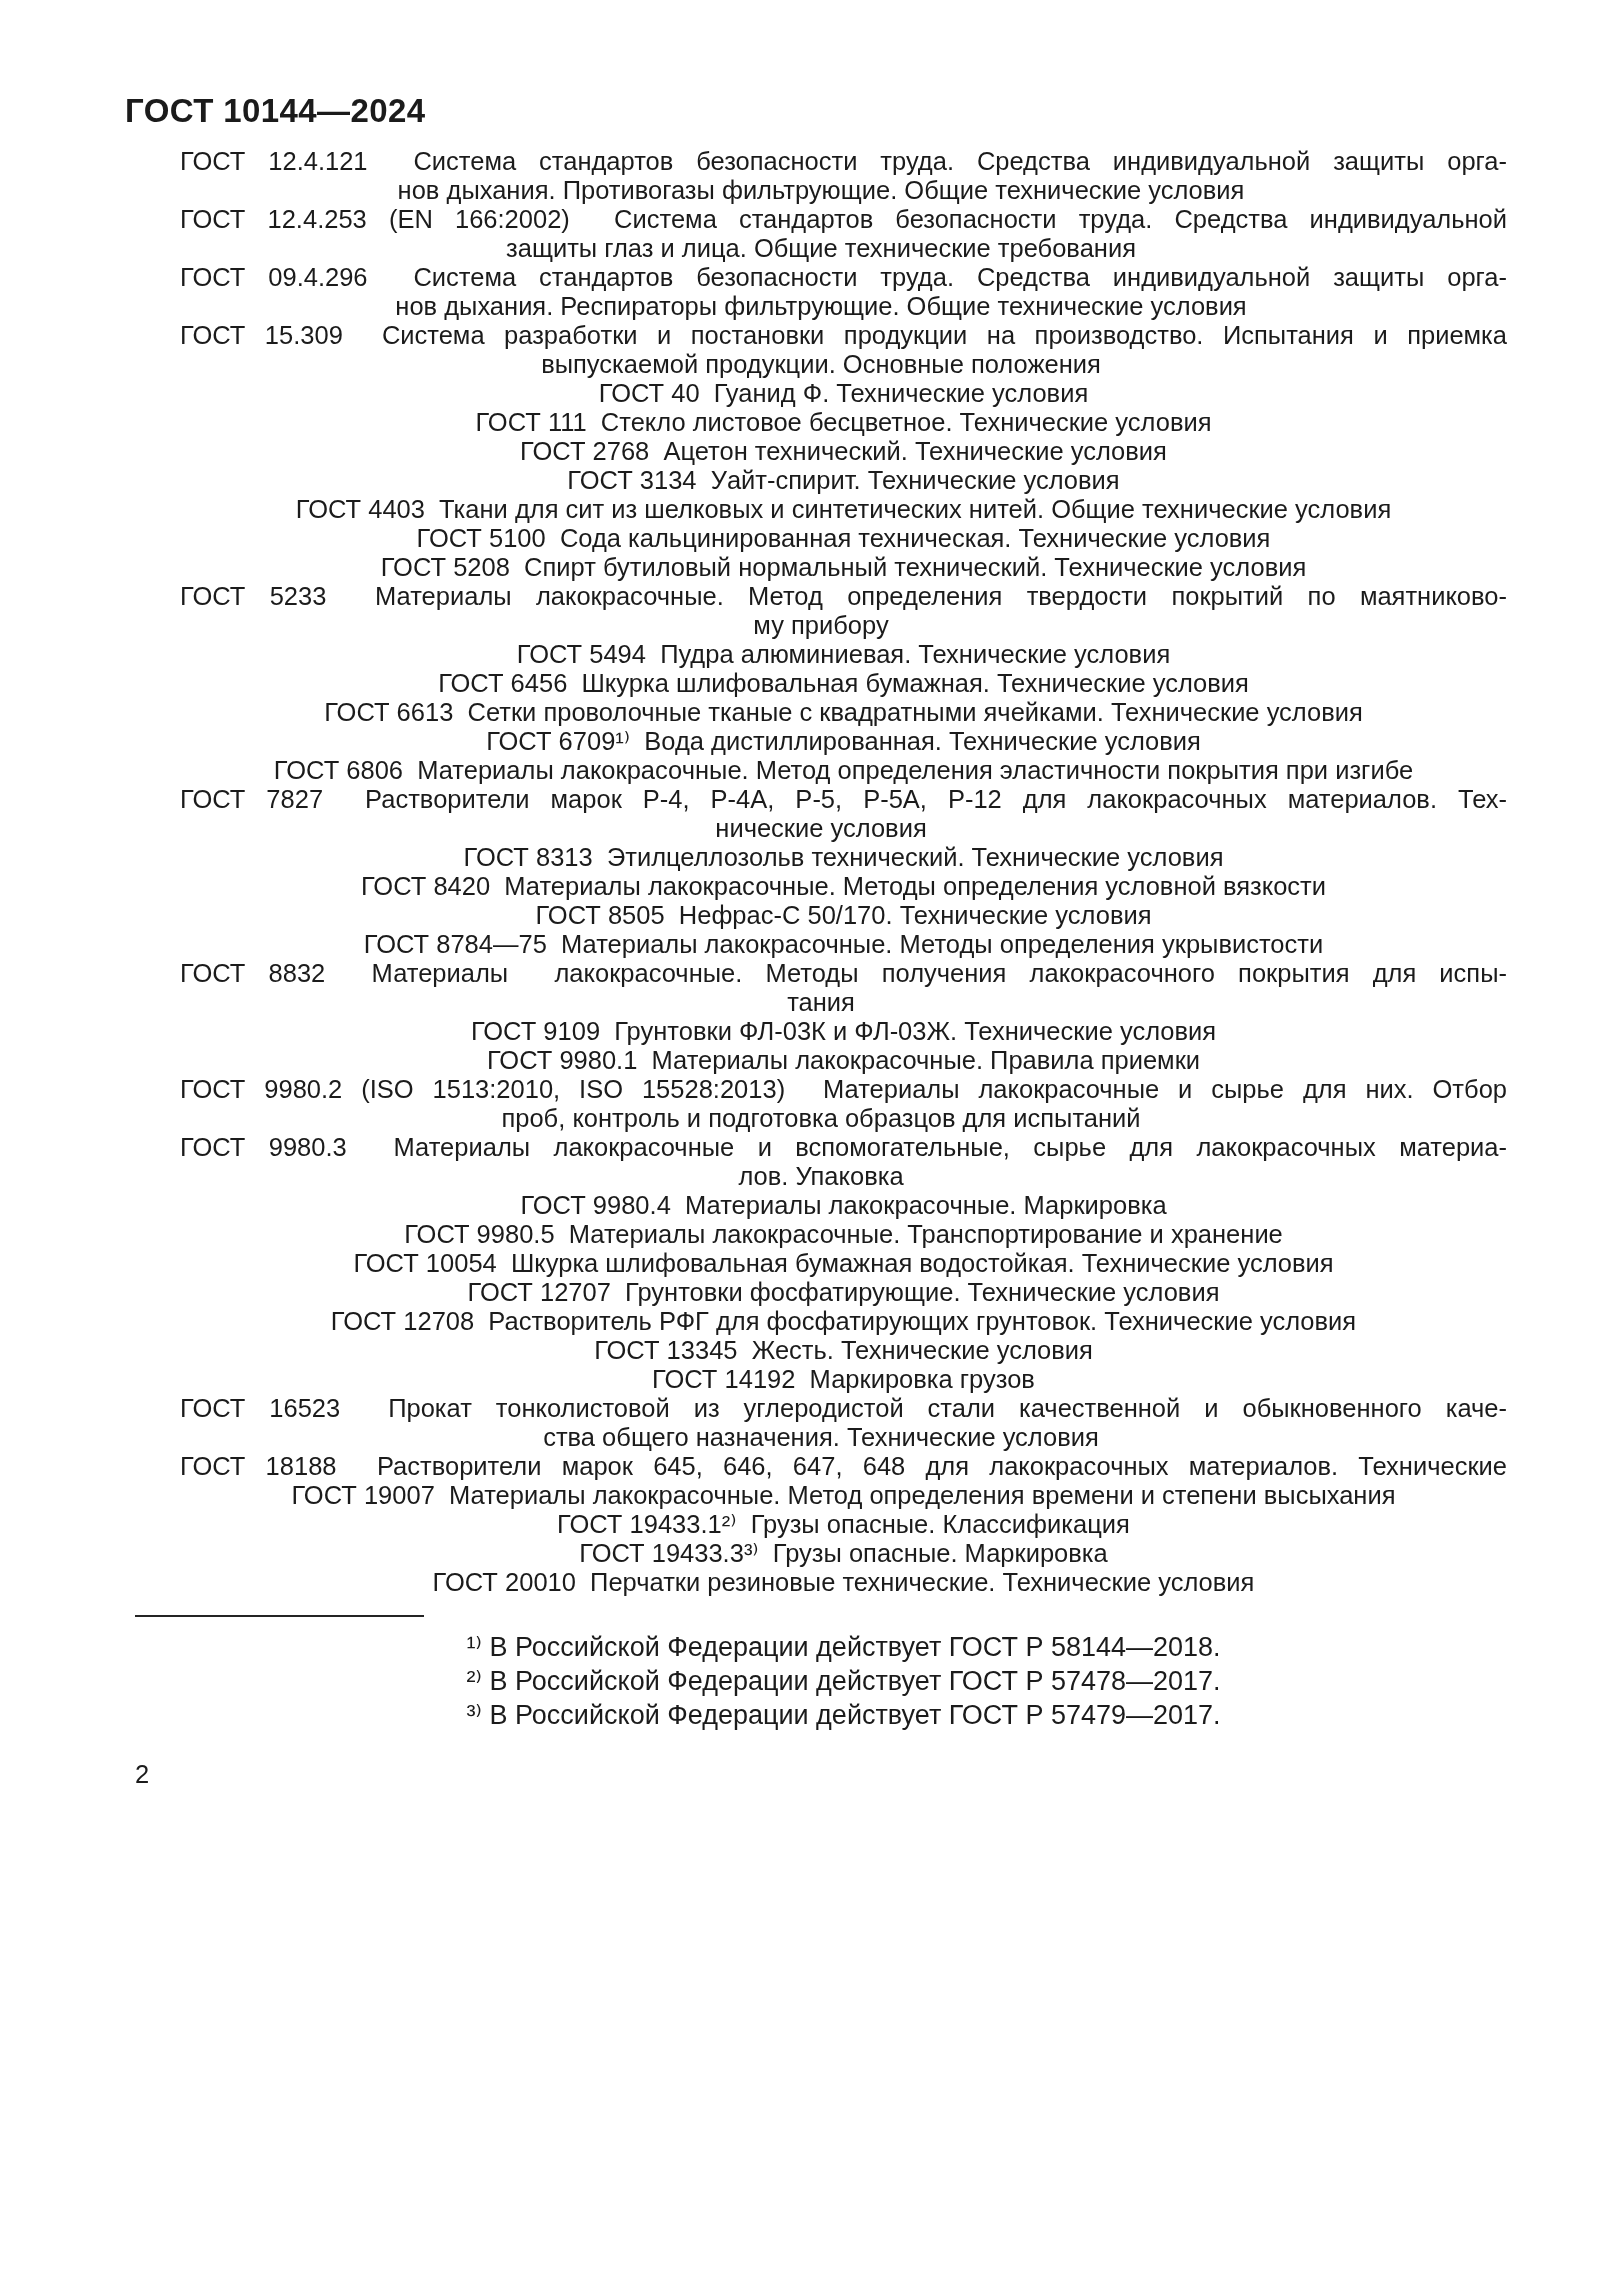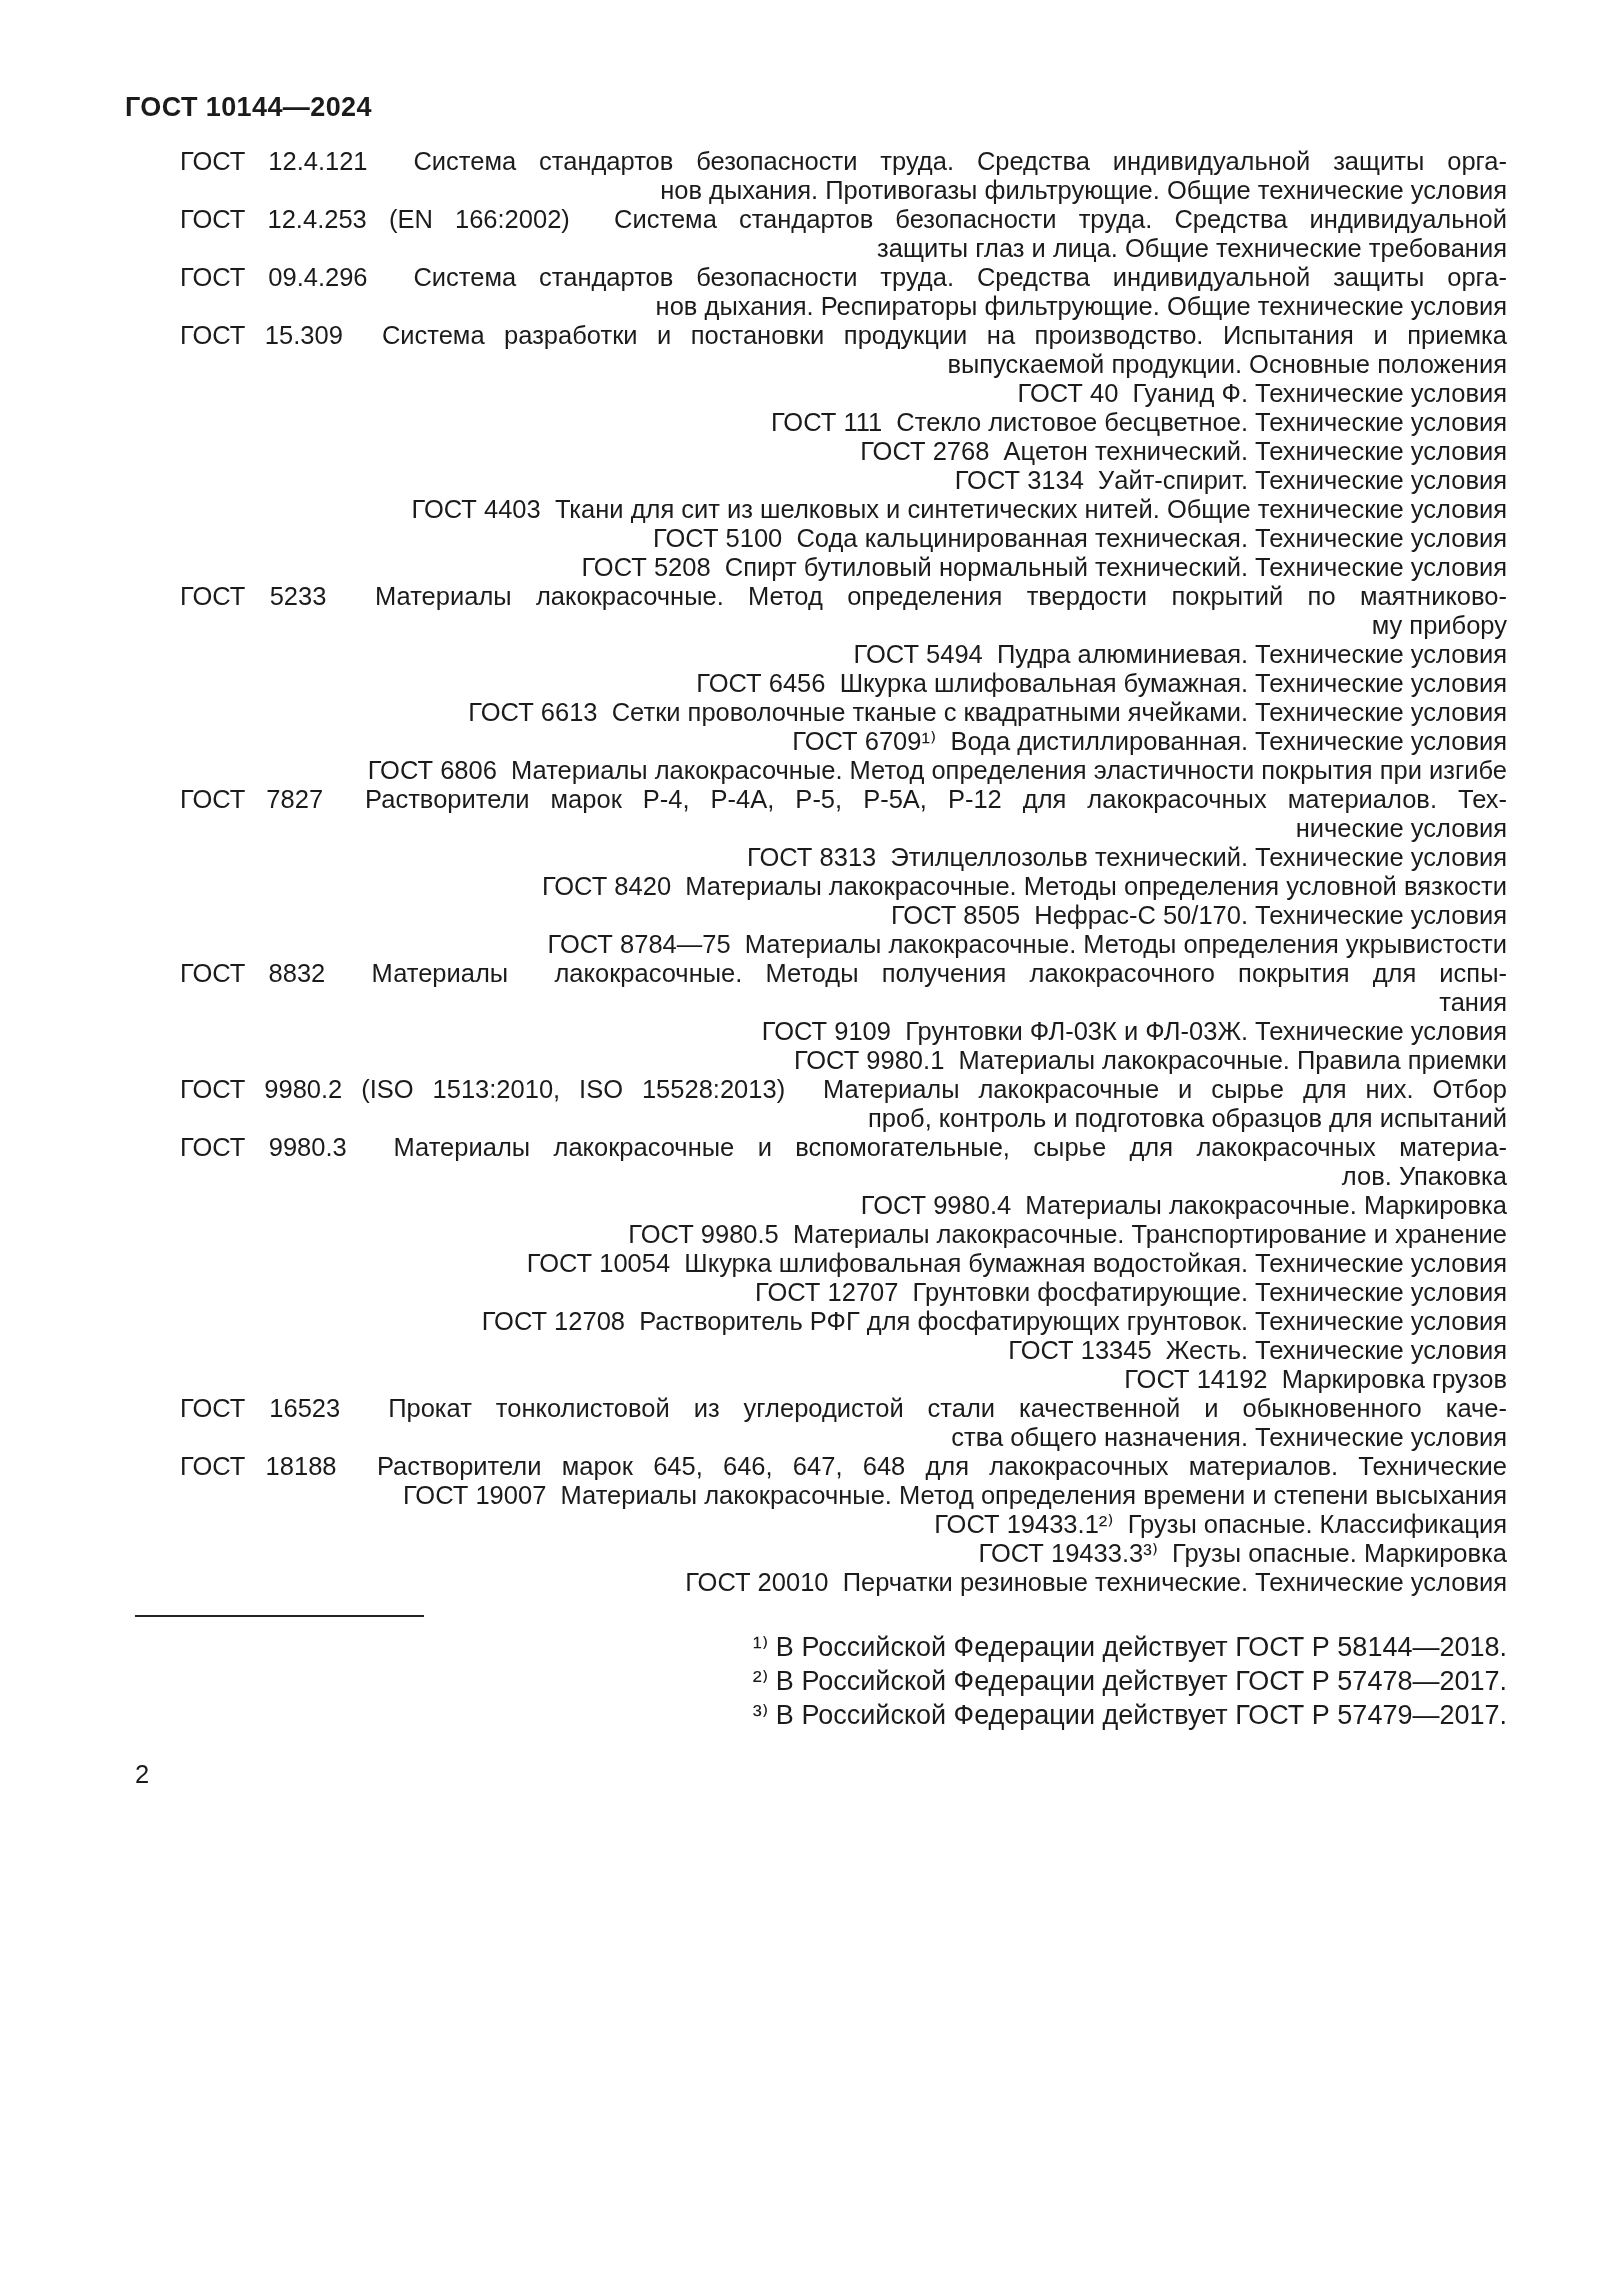--- a/index.html
+++ b/index.html
@@ -16,36 +16,36 @@
     color: #1b1b1b;
   }
   .page {
     position: absolute;
     inset: 0;
   }
   .doc-header {
     position: absolute;
     left: 125px;
     top: 92px;
-    font-size: 27px;
+    font-size: 33px;
     font-weight: bold;
     letter-spacing: 0.4px;
   }
   .content {
     position: absolute;
     left: 135px;
     top: 147px;
     width: 1372px;
     font-size: 25.5px;
     line-height: 29px;
   }
   .para { margin: 0; }
   .line {
     white-space: pre-wrap;
-    text-align: right;
+    text-align: center;
   }
   .line.j {
     text-align: justify;
     text-align-last: justify;
   }
   .para .line:first-child { text-indent: 45px; }
   .footnote-block { margin-top: 17.6px; }
   .footnote-rule {
     width: 289px;
     height: 0;

